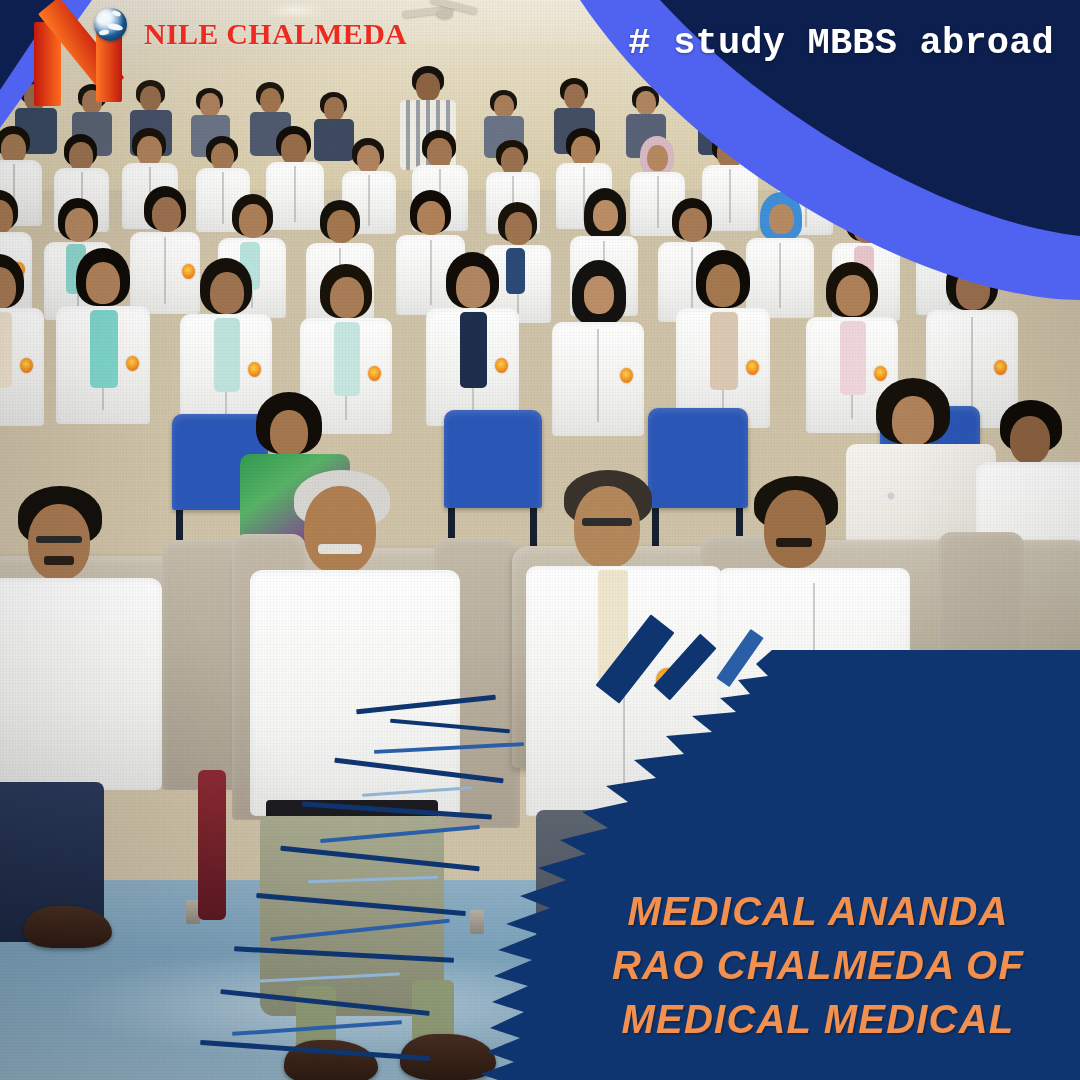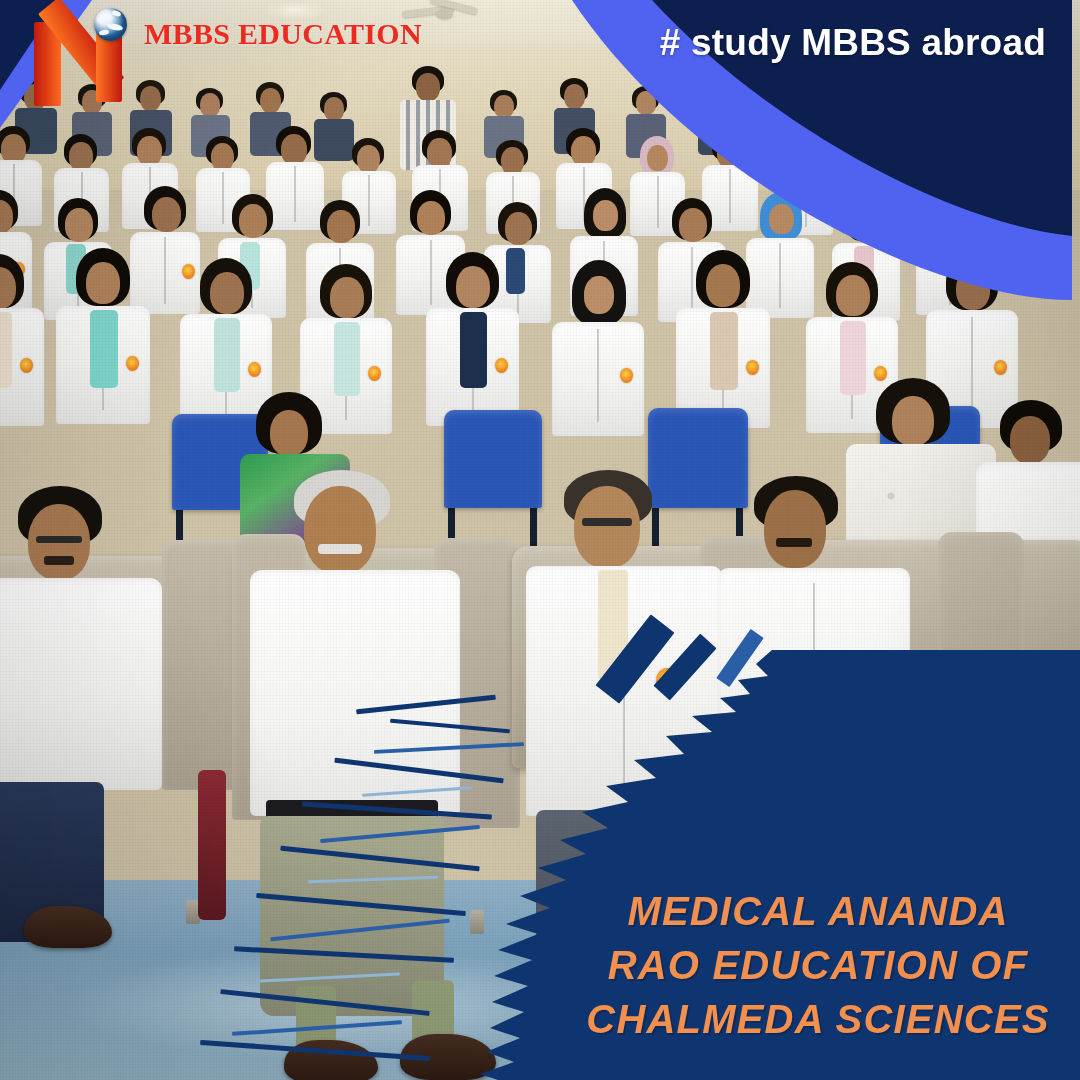--- a/index.html
+++ b/index.html
@@ -69,21 +69,21 @@
   .photo-vig{position:absolute;inset:0;pointer-events:none;
     background:radial-gradient(ellipse at 50% 42%,rgba(0,0,0,0) 48%,rgba(0,0,0,.17) 100%);}
 
   
   .tl-navy{position:absolute;left:0;top:0;width:120px;height:120px;
     clip-path:polygon(0 0,72px 0,0 104px);background:#0d1f4f;}
   .tl-stripe{position:absolute;left:0;top:0;width:150px;height:150px;
     clip-path:polygon(60px 0,92px 0,0 128px,0 90px);background:#4f63f0;}
 
   
-  .tr-wrap{position:absolute;right:8px;top:0;width:560px;height:330px;}
+  .tr-wrap{position:absolute;right:0;top:0;width:560px;height:330px;font-family:Liberation Mono, monospace;}
   .tr-blue{position:absolute;inset:0;background:#4f63f0;
     clip-path:path("M 110 0 L 560 0 L 560 300 C 420 300 180 180 60 0 Z");}
   .tr-navy{position:absolute;inset:0;background:#0d1f4f;
     clip-path:path("M 188 0 L 560 0 L 560 236 C 430 222 250 120 140 0 Z");}
   .tr-text{position:absolute;right:26px;top:22px;color:#ffffff;
     font-size:37px;font-weight:bold;letter-spacing:.2px;white-space:nowrap;
     text-shadow:0 1px 3px rgba(0,0,0,.35);}
 
   
   .logo{position:absolute;left:26px;top:6px;width:350px;height:100px;}
@@ -534,21 +534,21 @@
       <div class="n-diag"></div>
       <div class="n-stem-r"></div>
       <div class="globe">
         <span class="c c1"></span>
           <span class="c c2"></span>
         <span class="c c3"></span>
           <span class="c c4"></span>
       </div>
     </div>
     <div class="logo-text">
-      <div>MBBS EDUCATION</div>
+      <div>NILE CHALMEDA</div>
     </div>
   </div>
 
   <div class="paint">
     <div class="paint-body"></div>
 
     <div class="streak" style="left:-64px;top:52px;width:140px;height:5px;transform:rotate(-6deg);"></div>
     <div class="streak" style="left:-30px;top:74px;width:120px;height:4px;transform:rotate(5deg);"></div>
     <div class="streak lt" style="left:-46px;top:96px;width:150px;height:4px;transform:rotate(-3deg);"></div>
     <div class="streak" style="left:-86px;top:118px;width:170px;height:5px;transform:rotate(7deg);"></div>
@@ -564,17 +564,17 @@
     <div class="streak" style="left:-200px;top:350px;width:210px;height:5px;transform:rotate(6deg);"></div>
     <div class="streak lt" style="left:-188px;top:376px;width:170px;height:4px;transform:rotate(-4deg);"></div>
     <div class="streak" style="left:-220px;top:398px;width:230px;height:5px;transform:rotate(4deg);"></div>
     <div class="streak" style="left:170px;top:-6px;width:90px;height:30px;transform:rotate(-52deg);"></div>
     <div class="streak" style="left:230px;top:6px;width:70px;height:22px;transform:rotate(-48deg);"></div>
     <div class="streak lt" style="left:290px;top:0px;width:60px;height:16px;transform:rotate(-55deg);"></div>
   </div>
 
   <div class="title">
     <div>MEDICAL ANANDA</div>
-    <div>RAO EDUCATION OF</div>
-    <div>CHALMEDA SCIENCES</div>
+    <div>RAO CHALMEDA OF</div>
+    <div>MEDICAL MEDICAL</div>
   </div>
 
 </div>
 
 </body></html>

